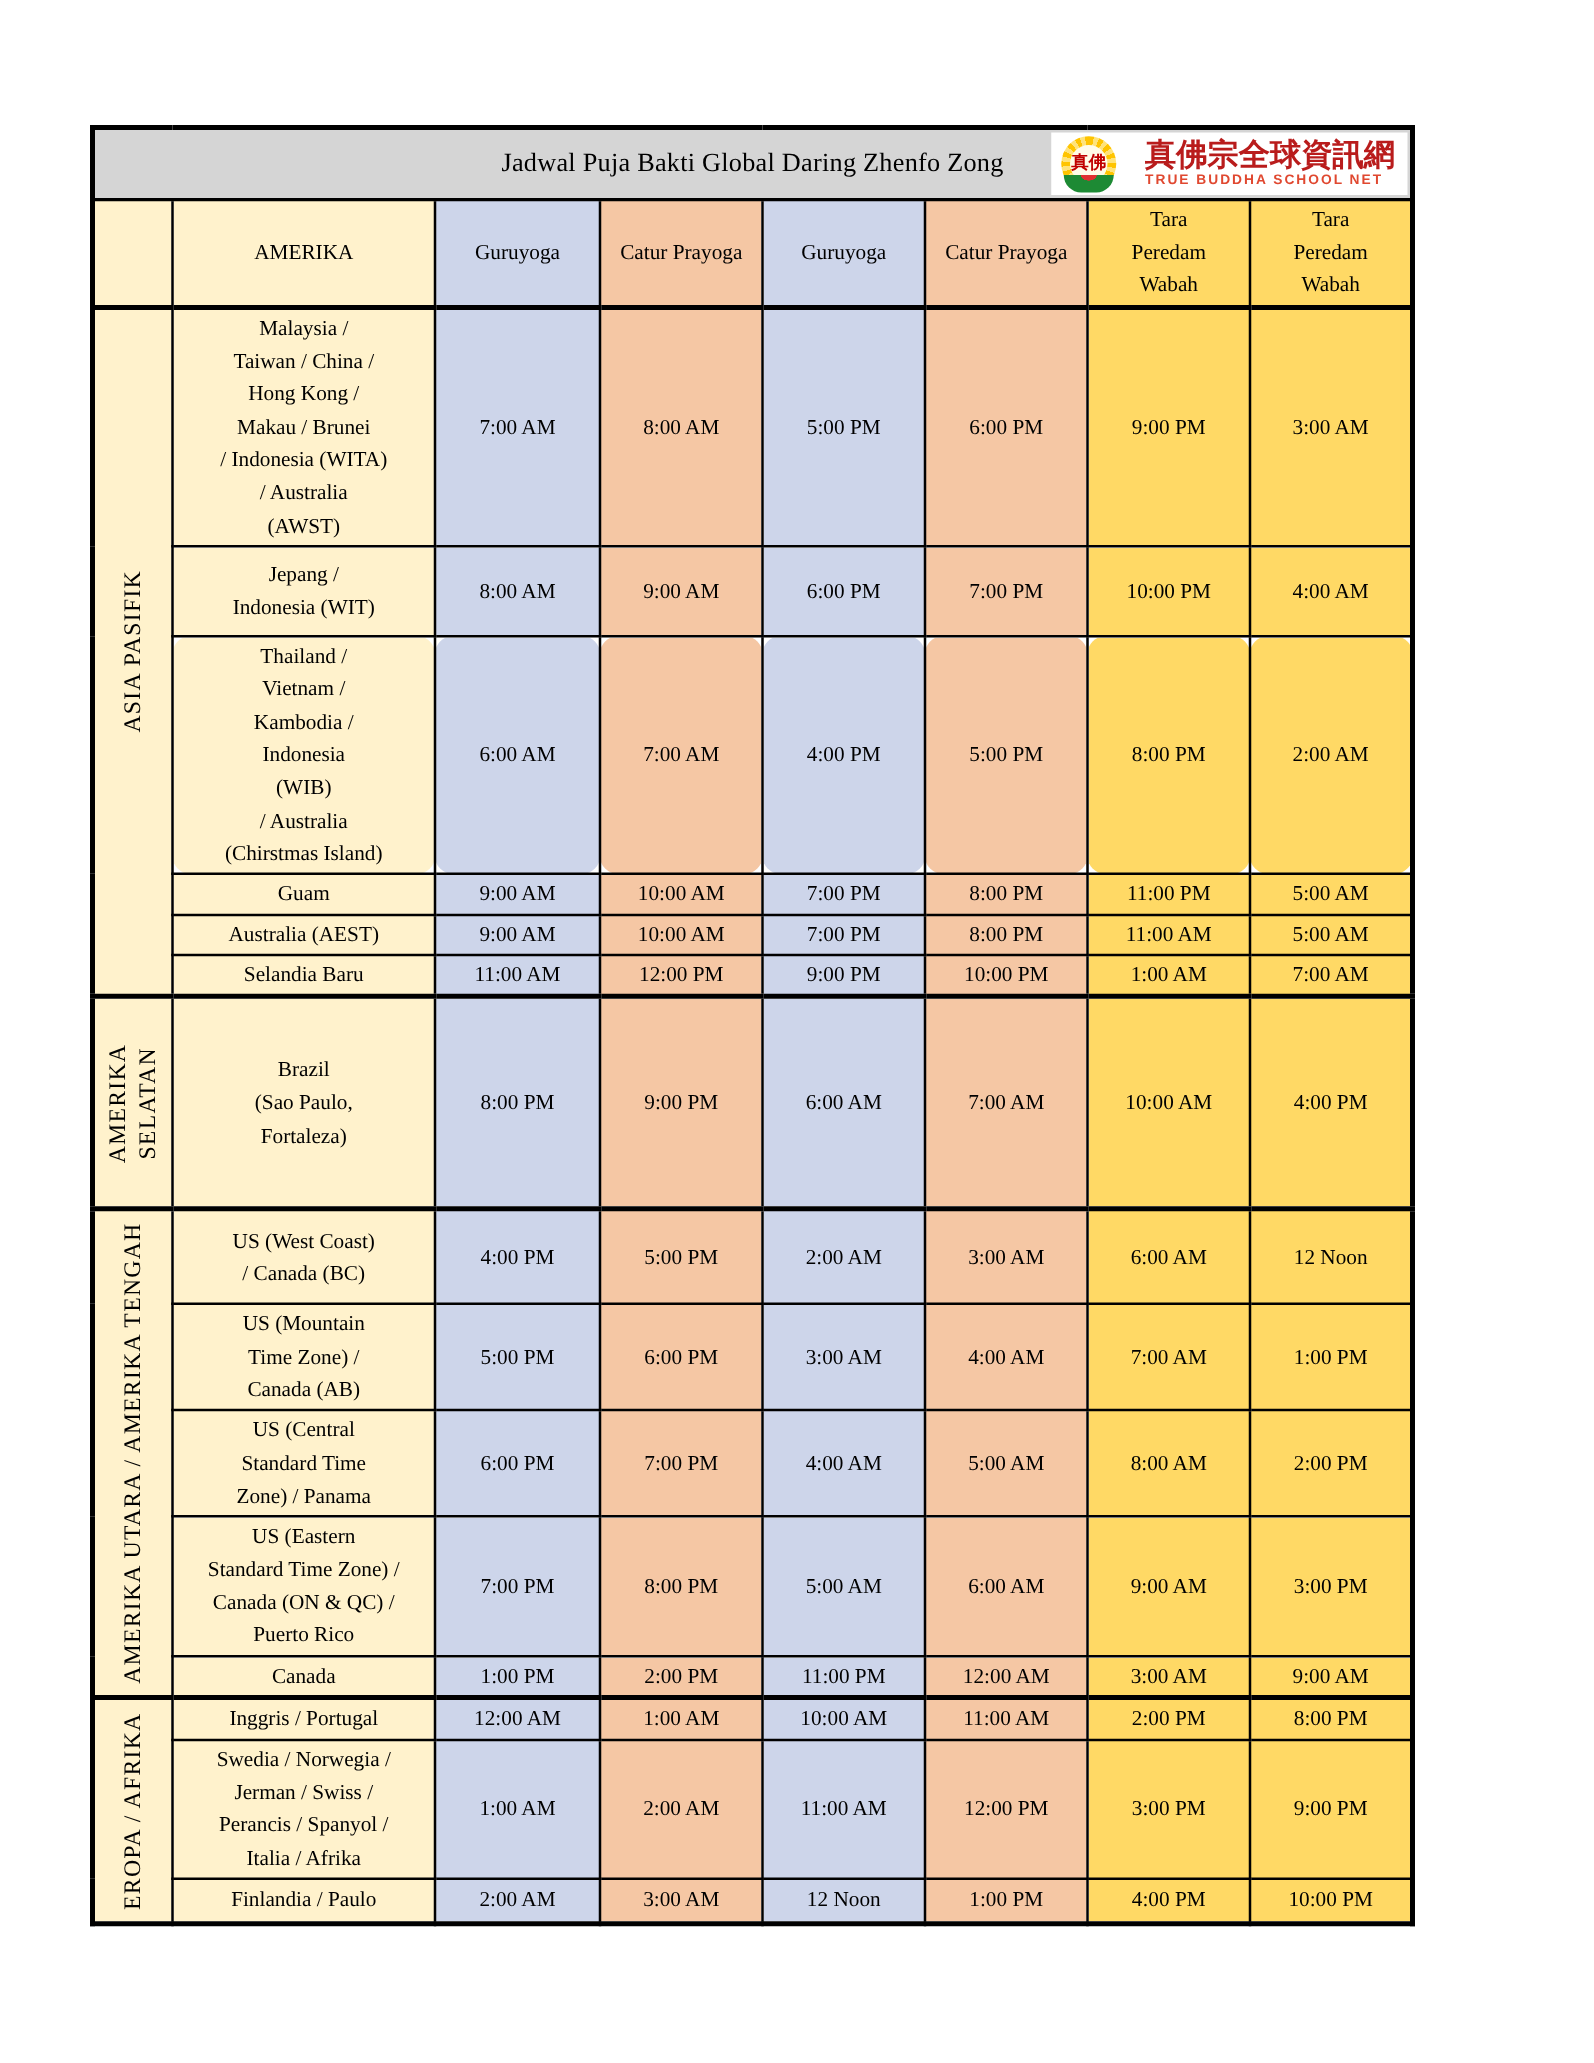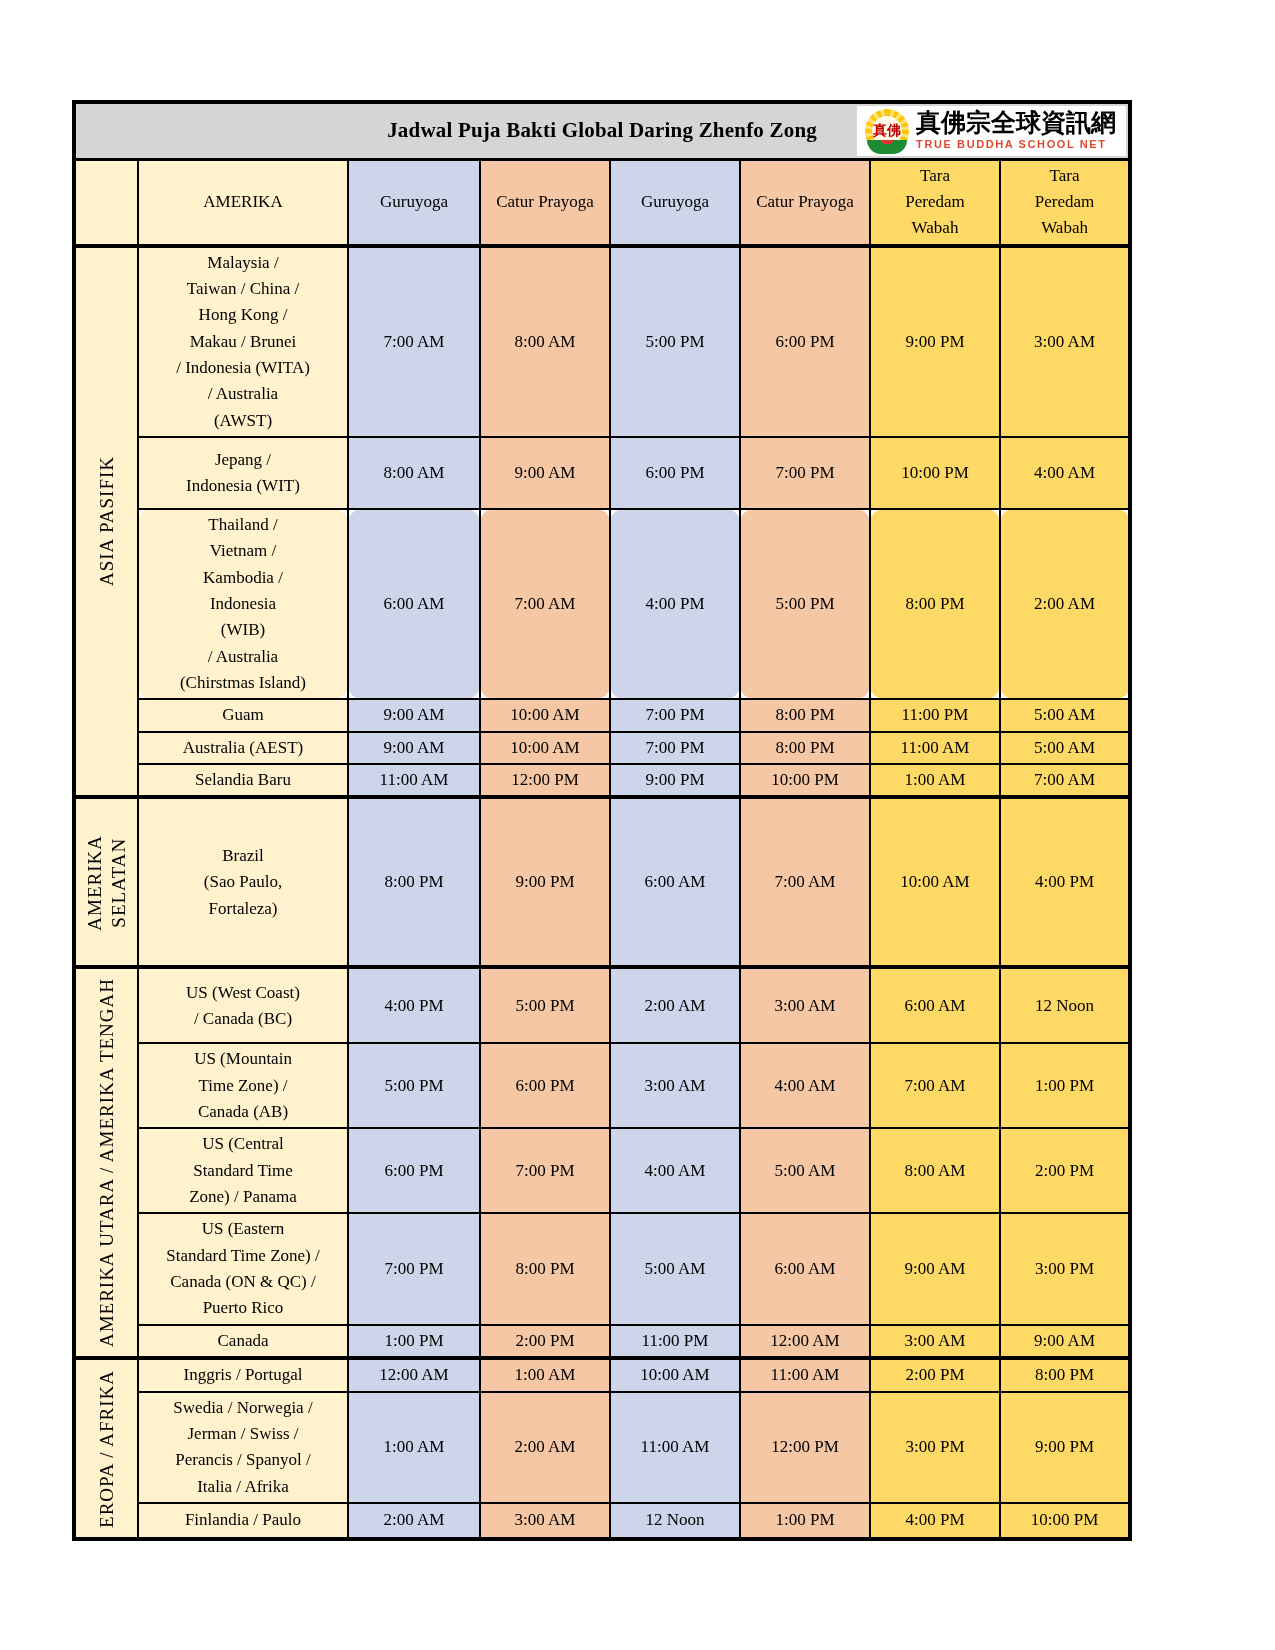--- a/index.html
+++ b/index.html
@@ -39,30 +39,30 @@
   
   tr.title-row th {
     background: #D5D5D5;
     height: 57px;
     border-bottom-width: 3px;
     position: relative;
     padding: 0;
   }
   .title-text {
     font-size: 21px;
-    font-weight: bold;
+    font-weight: normal;
     letter-spacing: .2px;
   }
   .logo-box {
     position: absolute;
     right: 2px; top: 2px; bottom: 2px;
     background: #ffffff;
     display: flex;
     align-items: center;
-    gap: 7px;
+    gap: 23px;
     padding: 2px 10px 2px 8px;
   }
   .emblem {
     width: 44px; height: 44px;
     border-radius: 50%;
     background: repeating-conic-gradient(from 0deg, #ffc400 0deg 11deg, #ffe37a 11deg 22deg);
     position: relative;
     flex: 0 0 auto;
   }
   .emblem::before {
@@ -81,24 +81,24 @@
   }
   .emblem-chars {
     position: absolute; inset: 0;
     display: flex; align-items: center; justify-content: center;
     font-size: 14px; font-weight: bold; color: #c00000;
     z-index: 2;
     font-family: "DejaVu Serif", serif;
   }
   .logo-text { display: flex; flex-direction: column; align-items: flex-start; line-height: 1.1; }
   .logo-cn {
-    color: #000000;
+    color: #b91c1c;
     font-size: 25px;
     font-weight: bold;
-    font-family: Liberation Mono, monospace;
+    font-family: Liberation Serif, serif;
     white-space: nowrap;
   }
   .logo-en {
     color: #e04830;
     font-family: "Liberation Sans", sans-serif;
     font-size: 11px;
     font-weight: bold;
     letter-spacing: 1.6px;
     white-space: nowrap;
   }

